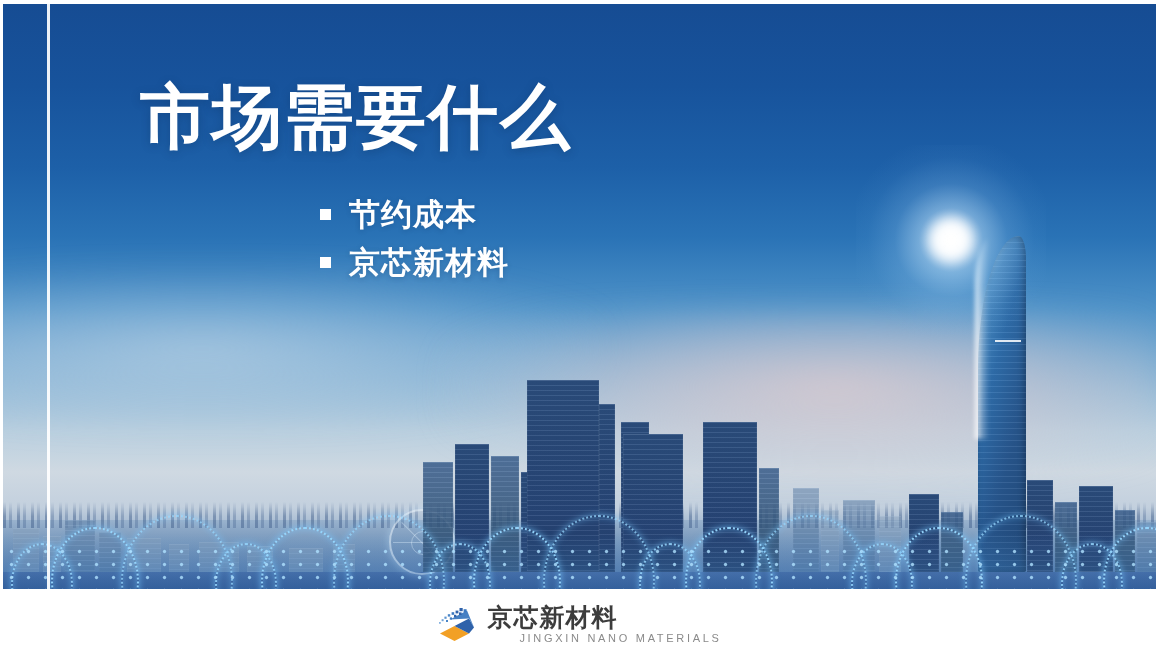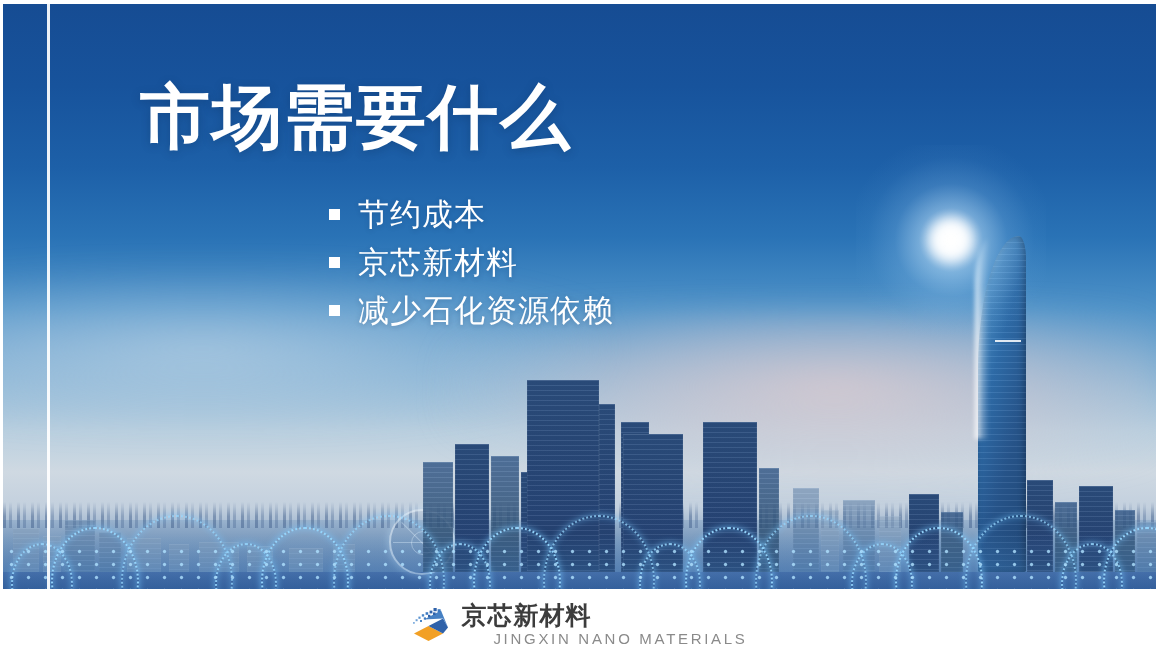--- a/index.html
+++ b/index.html
@@ -321,25 +321,26 @@
     font-size: 70px;
     line-height: 1.12;
     font-weight: 700;
     color: #ffffff;
     letter-spacing: 2px;
     white-space: nowrap;
     text-shadow: 0 2px 10px rgba(10,40,80,0.28);
   }
   .bullets {
     position: absolute;
-    left: 329px;
+    left: 320px;
     top: 190px;
     margin: 0;
     padding: 0;
     list-style: none;
+    font-weight: bold;
   }
   .bullet {
     display: flex;
     align-items: center;
     height: 48px;
     color: #ffffff;
   }
   .bullet-marker {
     width: 11px;
     height: 11px;
@@ -384,21 +385,21 @@
     justify-content: center;
     line-height: 1;
   }
   .logo-cn {
     font-size: 25px;
     font-weight: 700;
     color: #3c3c3c;
     letter-spacing: 1px;
   }
   .logo-en {
-    font-size: 15px;
+    font-size: 11px;
     font-weight: 400;
     color: #8a8a8a;
     letter-spacing: 2.7px;
     margin-top: 3px;
     margin-left: 32px;
   }
 </style>
 </head>
 <body>
 
@@ -502,24 +503,20 @@
       <li class="bullet">
         <span class="bullet-marker"></span>
         <span class="bullet-text">节约成本</span>
       </li>
 
       <li class="bullet">
         <span class="bullet-marker"></span>
         <span class="bullet-text">京芯新材料</span>
       </li>
 
-      <li class="bullet">
-        <span class="bullet-marker"></span>
-        <span class="bullet-text">减少石化资源依赖</span>
-      </li>
 
     </ul>
   </div>
 
   <div class="footer">
     <div class="logo">
 
       <svg class="logo-mark" viewBox="0 0 40 36">
 
         <polygon points="3,27.5 17.5,20 32,27.5 17.5,35" fill="#F2A025"></polygon>

